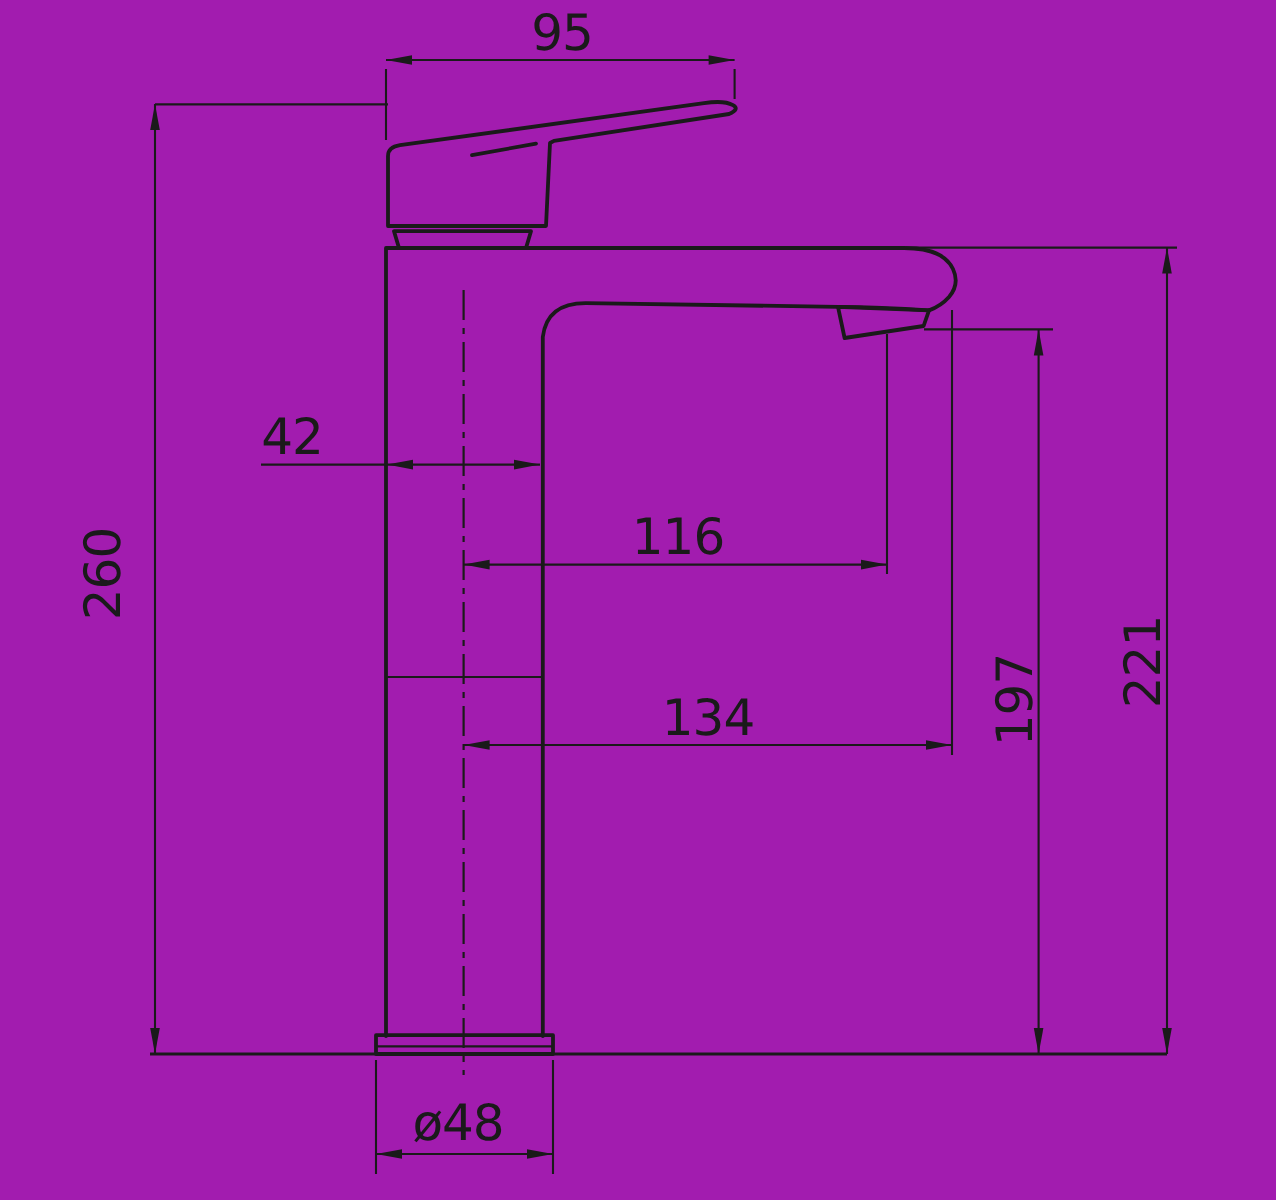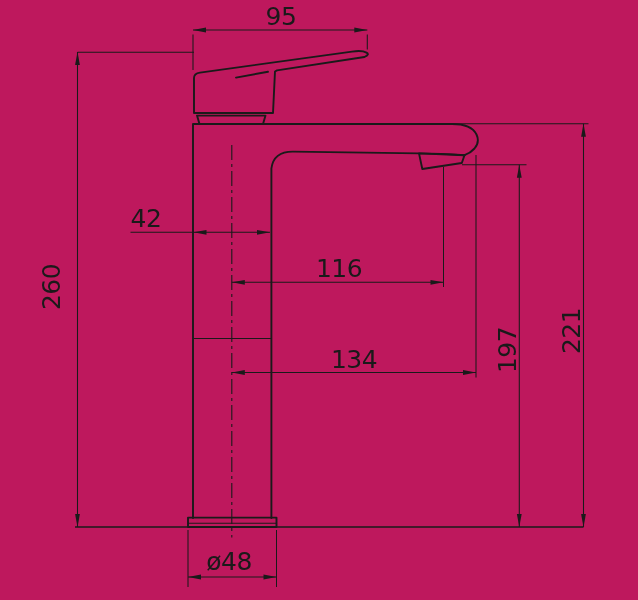--- a/index.html
+++ b/index.html
@@ -4,21 +4,21 @@
 <style>
   html, body {
     margin: 0;
     padding: 0;
     background: #ffffff;
   }
   .canvas {
     position: relative;
     width: 638px;
     height: 600px;
-    background: #be185d;
+    background: #a21caf;
     overflow: hidden;
   }
   svg {
     display: block;
   }
   .outline {
     fill: none;
     stroke: #1a1a1a;
     stroke-width: 1.9;
     stroke-linejoin: round;

